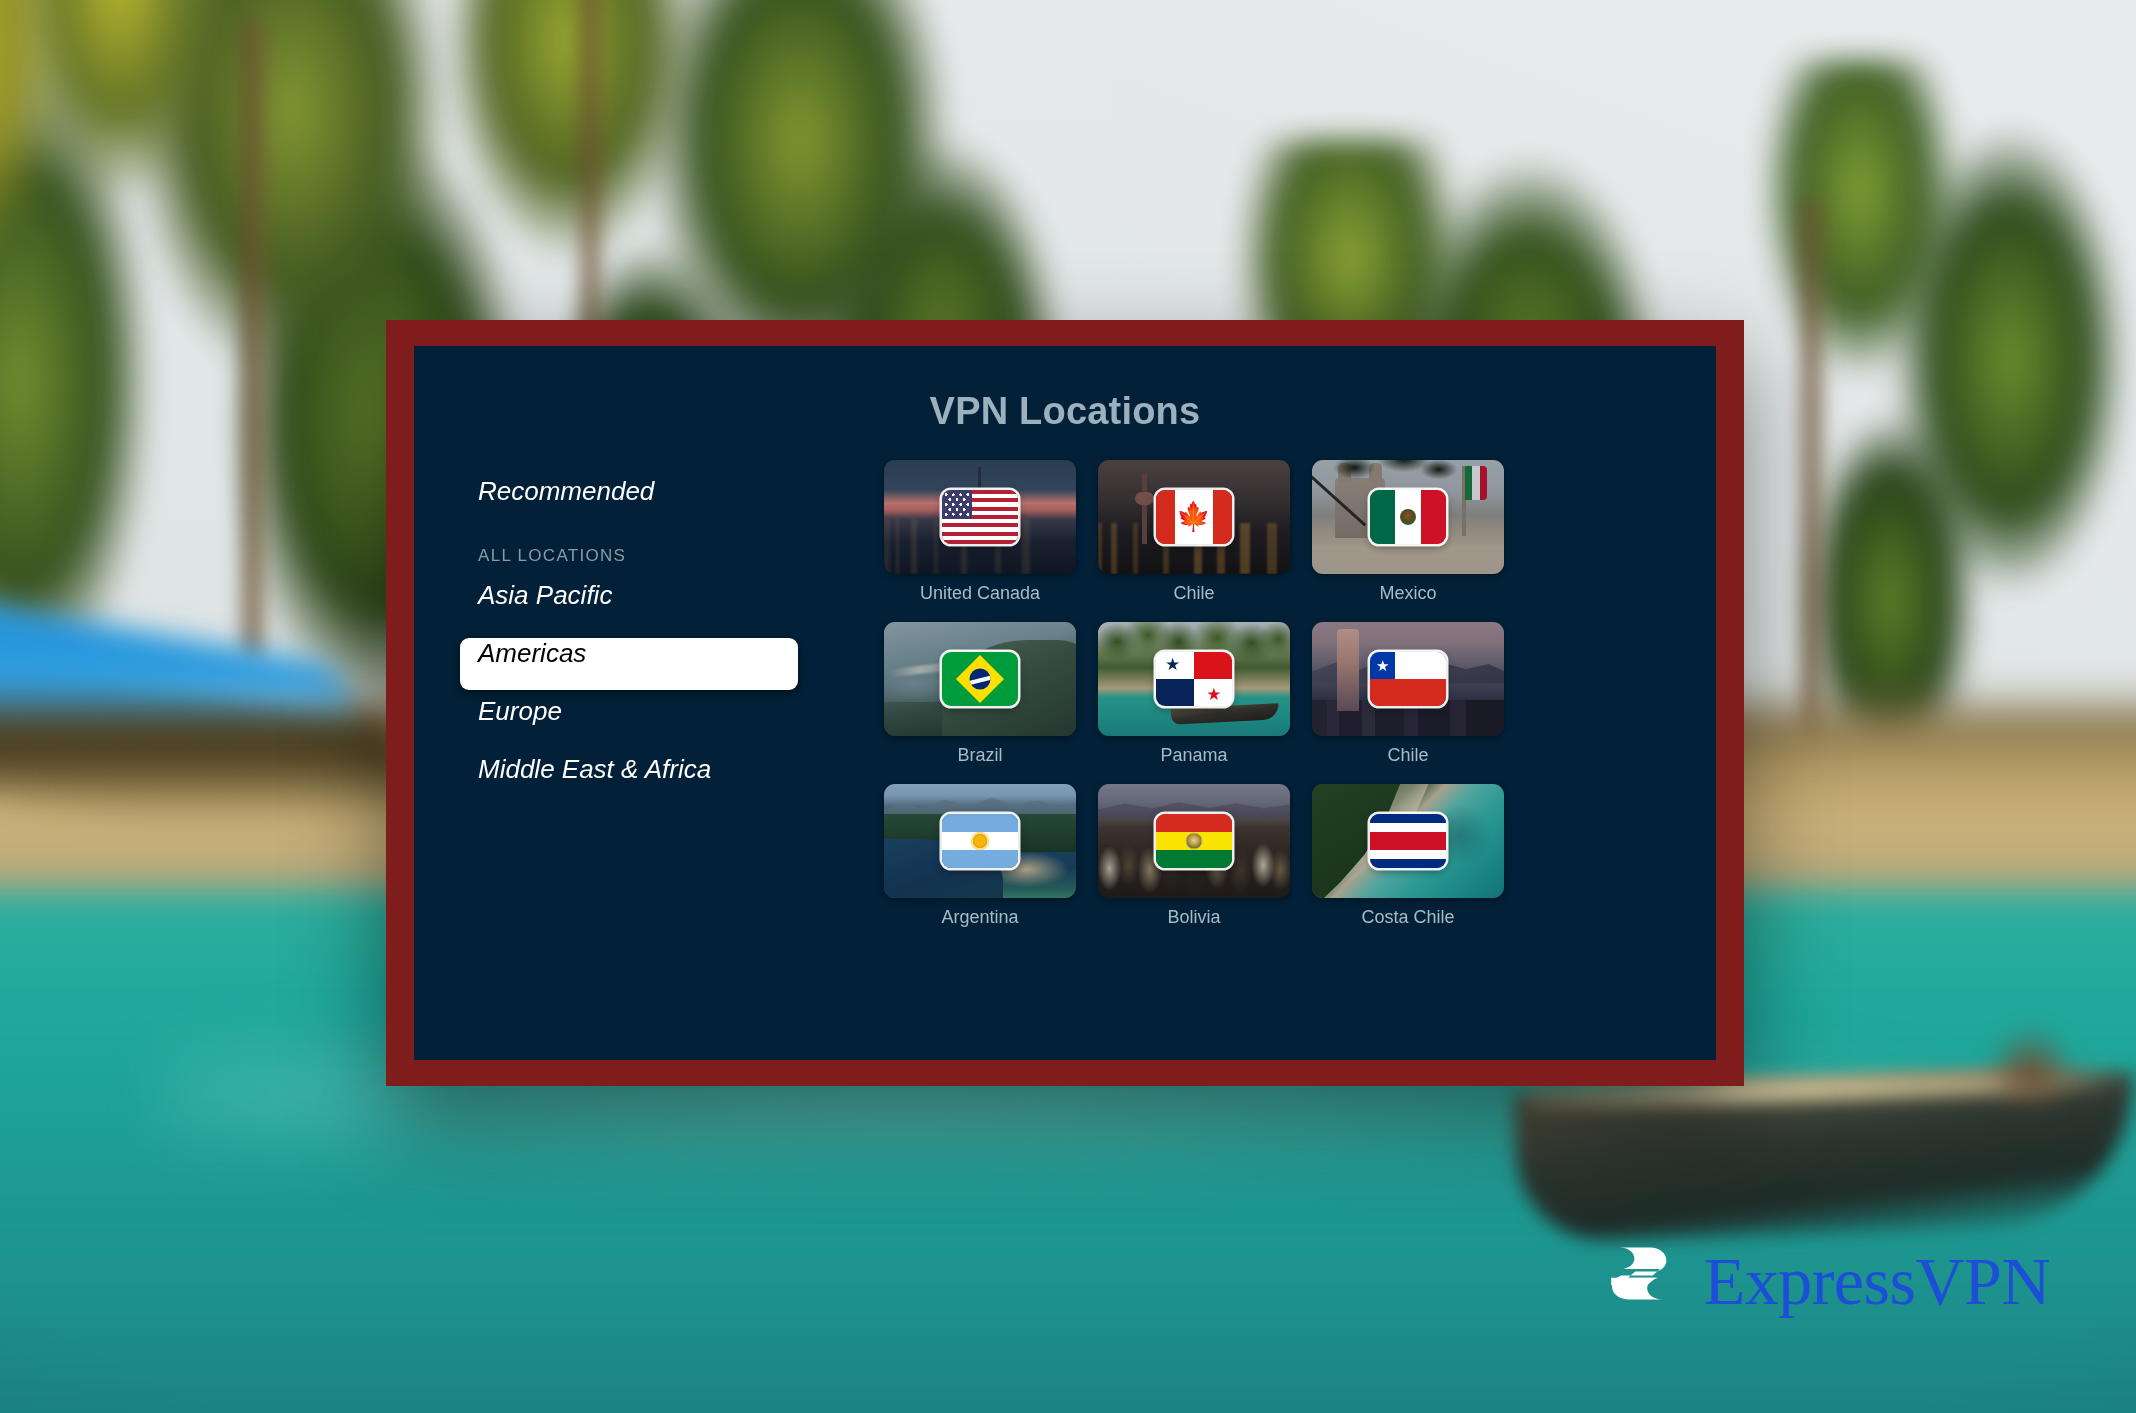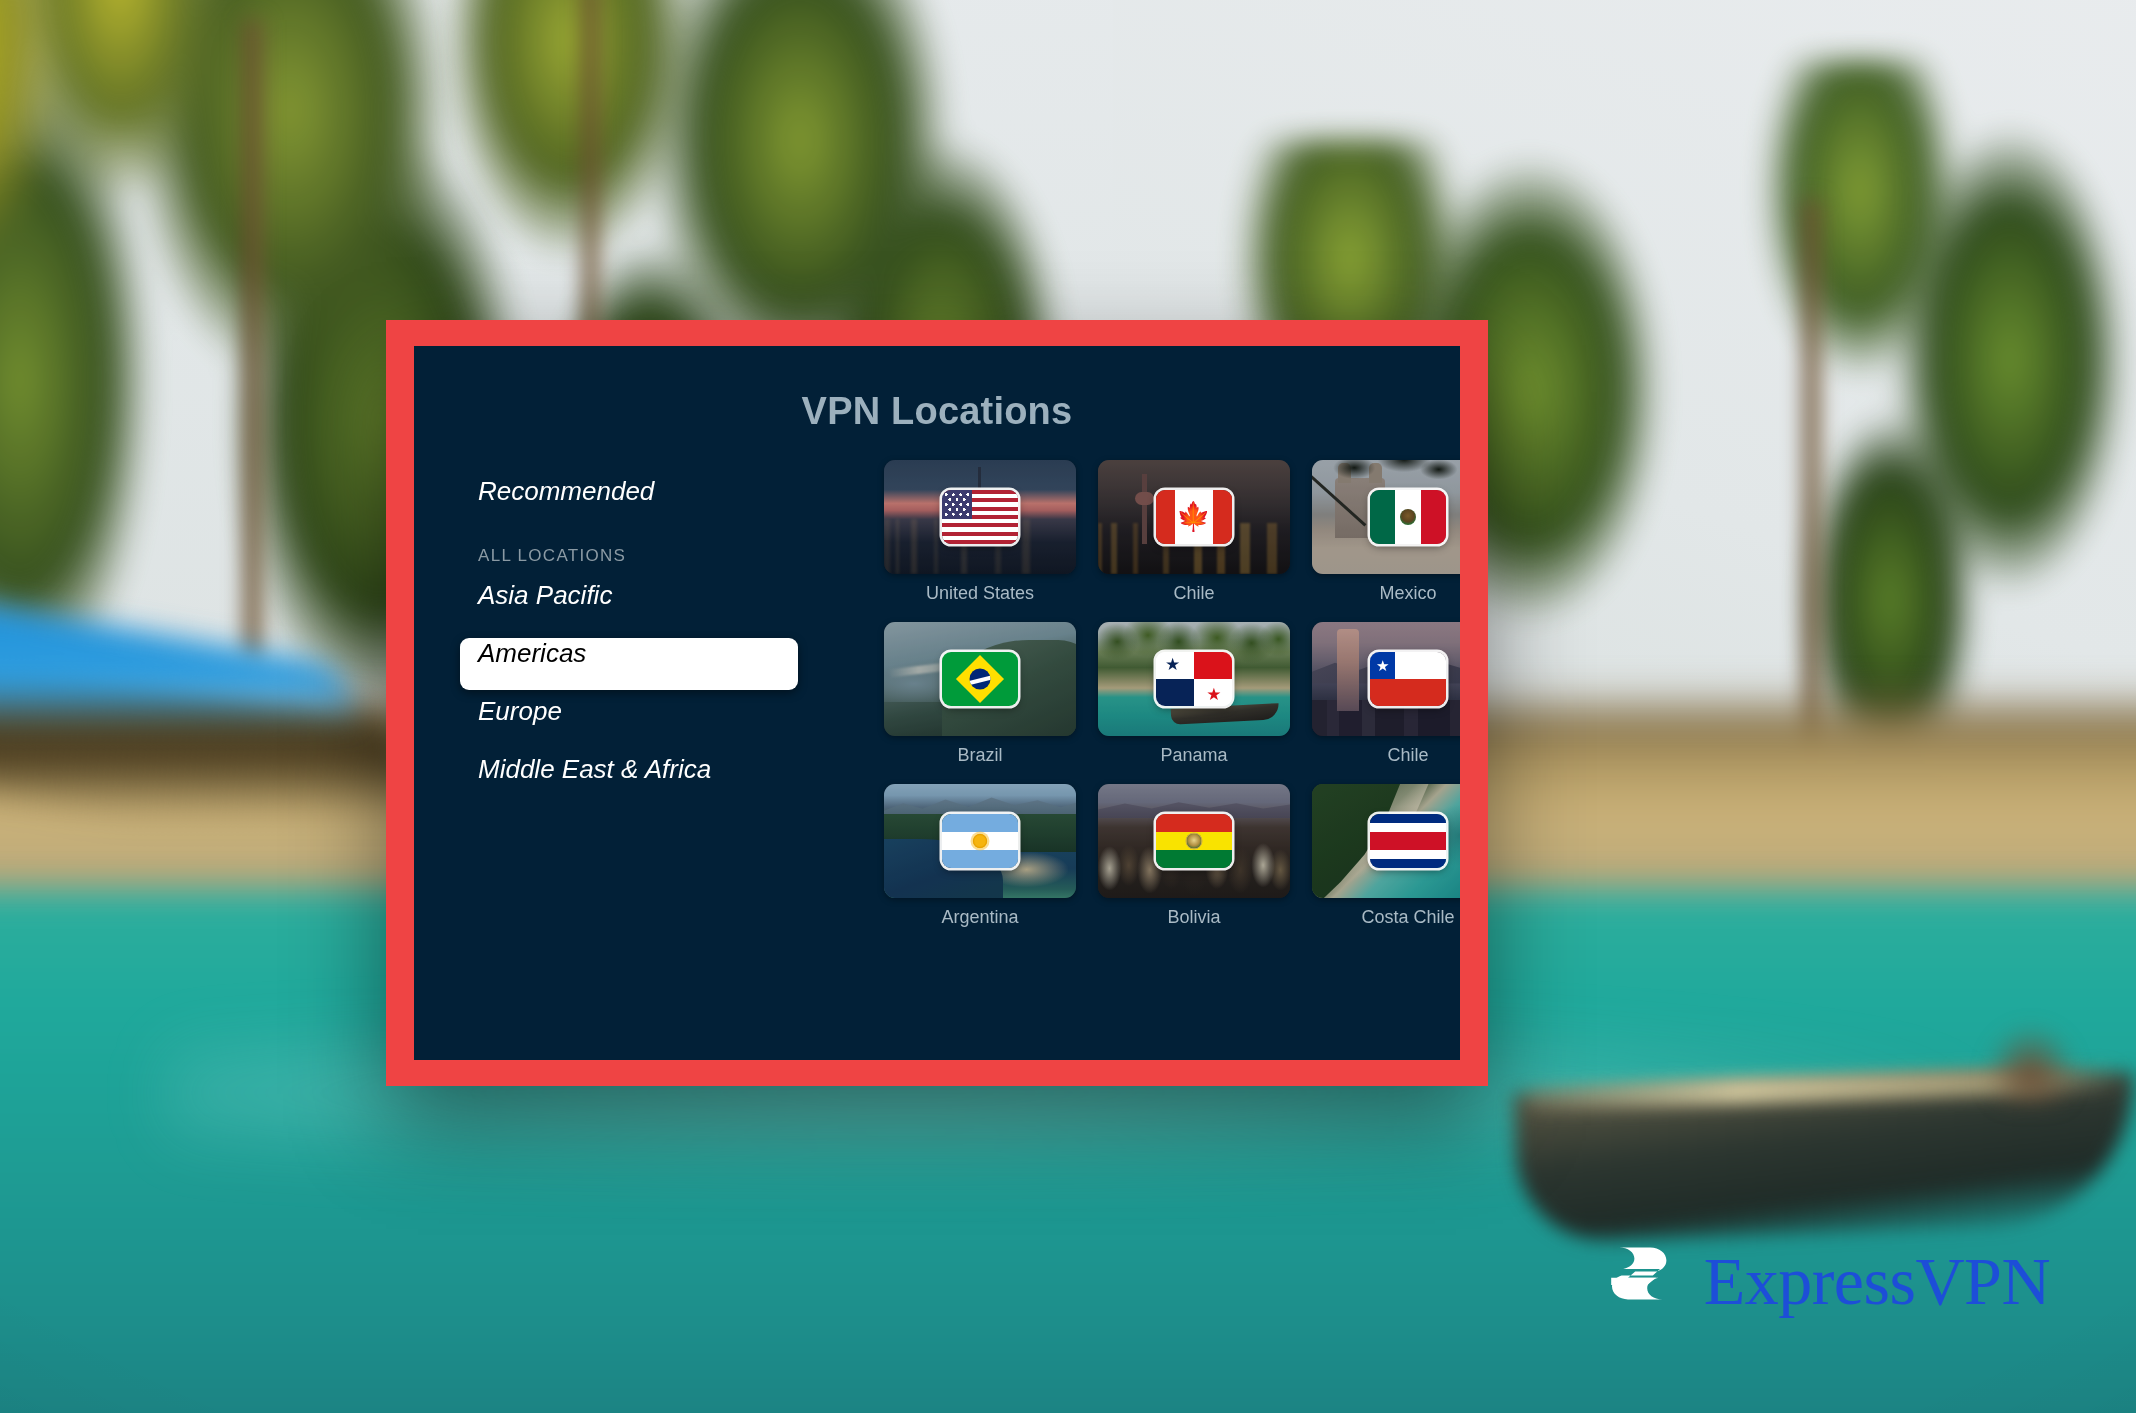--- a/index.html
+++ b/index.html
@@ -200,23 +200,23 @@
     position: absolute;
     inset: 0;
     background: radial-gradient(ellipse 120% 110% at 50% 45%, rgba(0,0,0,0) 55%, rgba(0,0,0,.18) 100%);
   }
 
   
   .tv {
     position: absolute;
     left: 386px;
     top: 320px;
-    width: 1102px;
+    width: 1358px;
     height: 766px;
-    background: #ef4444;
+    background: #7f1d1d;
     box-shadow: 0 40px 90px rgba(0,0,0,.45);
   }
 
   .tv-screen {
     position: absolute;
     left: 28px;
     top: 26px;
     right: 28px;
     bottom: 26px;
     background: #022037;
@@ -862,21 +862,21 @@
               <div class="tile-thumb">
                 <div class="ph ph-us">
                   <div class="spire"></div>
                 </div>
                 <div class="tile-tint"></div>
                 <div class="flag flag-us">
                   <div class="canton"></div>
                   <div class="stars"></div>
                 </div>
               </div>
-              <div class="tile-label">United States</div>
+              <div class="tile-label">United Canada</div>
             </div>
 
             <div class="tile">
               <div class="tile-thumb">
                 <div class="ph ph-ca">
                   <div class="cn-tower"></div>
                 </div>
                 <div class="tile-tint"></div>
                 <div class="flag flag-ca">
                   <span class="maple">🍁</span>

